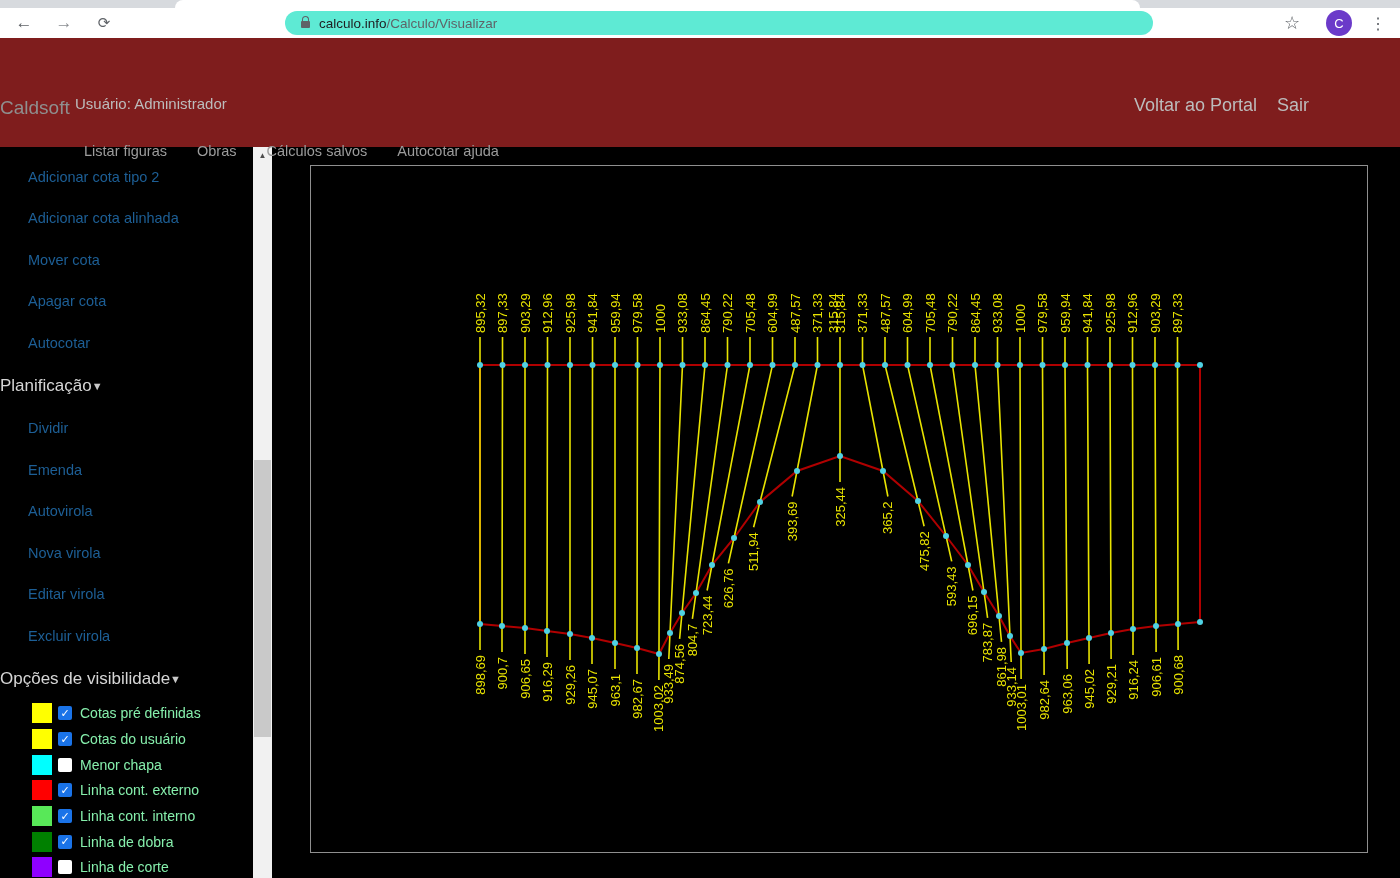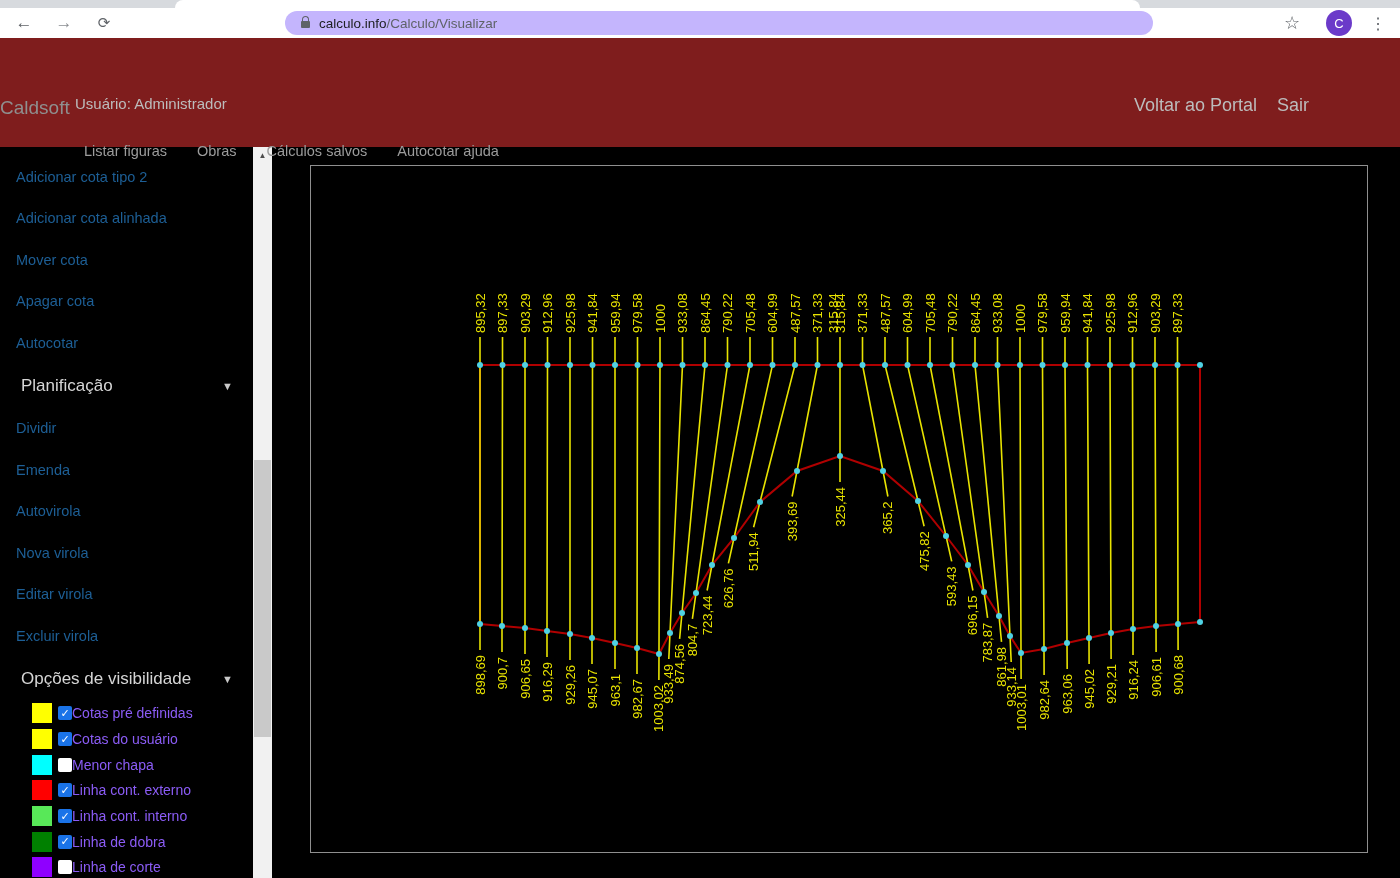--- a/index.html
+++ b/index.html
@@ -8,21 +8,21 @@
 
   
   #tabstrip{position:absolute;left:0;top:0;width:1400px;height:8px;background:#d7dade;z-index:5}
   #active-tab{position:absolute;left:175px;top:0;width:965px;height:8px;background:#fff;border-radius:8px 8px 0 0}
   #toolbar{position:absolute;left:0;top:8px;width:1400px;height:30px;background:#fff;z-index:5}
   .tbtn{position:absolute;top:0;width:32px;height:30px;display:flex;align-items:center;justify-content:center;
         color:#5f6368;font-size:17px;cursor:pointer}
   #btn-back{left:8px}
   #btn-forward{left:48px;color:#8a8d91}
   #btn-reload{left:88px;font-size:15px}
-  #omnibox{position:absolute;left:285px;top:3px;width:868px;height:24px;background:#c4b5fd;border-radius:12px;
+  #omnibox{position:absolute;left:285px;top:3px;width:868px;height:24px;background:#5eead4;border-radius:12px;
            display:flex;align-items:center;padding-left:16px;box-sizing:border-box}
   .lock{width:9px;height:7px;background:#5f6368;border-radius:1px;position:relative;margin-right:9px;margin-top:3px}
   .lock:before{content:'';position:absolute;top:-5px;left:1px;width:5px;height:5px;border:1.5px solid #5f6368;
                border-bottom:none;border-radius:4px 4px 0 0}
   .url{font-size:13.5px;white-space:nowrap}
   .url .host{color:#202124}
   .url .path{color:#5f6368}
   #btn-star{left:1276px;font-size:18px}
   #avatar{position:absolute;left:1326px;top:2px;width:26px;height:26px;border-radius:50%;background:#6b3ac9;
           color:#fff;font-size:13px;display:flex;align-items:center;justify-content:center;cursor:pointer}
@@ -34,31 +34,31 @@
   .h-title{position:absolute;left:0;right:0;top:59px;text-align:left;font-size:19px;color:#8f8f8f}
   .h-link{position:absolute;top:57px;font-size:18px;color:#bcbcbc;cursor:pointer}
   #h-portal{left:1134px}
   #h-sair{left:1277px}
   #nav-row{position:absolute;left:84px;top:105px;display:flex;gap:30px}
   .nav-item{font-size:14.5px;color:#9c9c9c;cursor:pointer}
 
   
   #sidebar{position:absolute;left:0;top:147px;width:253px;height:731px;background:#000;z-index:3;overflow:hidden}
   #links-top{margin-top:9px}
-  .side-link{height:41.5px;display:flex;align-items:center;padding-left:16px;font-size:14.5px;color:#1d5f96;cursor:pointer}
-  .side-section{height:44px;display:flex;align-items:center;justify-content:space-between;
-                padding:0 20px 0 21px;font-size:17px;color:#d6d6d6}
+  .side-link{height:41.5px;display:flex;align-items:center;padding-left:28px;font-size:14.5px;color:#1d5f96;cursor:pointer}
+  .side-section{height:44px;display:flex;align-items:center;
+                padding:0 20px 0 0;font-size:17px;color:#d6d6d6}
   .caret{font-size:11px;color:#c9c9c9}
   .vis-row{height:25.7px;display:flex;align-items:center;padding-left:32px}
   .swatch{width:20px;height:20px;flex:0 0 20px}
   .cb{width:14px;height:14px;border-radius:2px;margin-left:6px;display:flex;align-items:center;justify-content:center;
       font-size:11px;line-height:1;cursor:pointer;flex:0 0 14px}
   .cb.checked{background:#1a73e8;color:#fff}
   .cb.unchecked{background:#ffffff}
-  .vis-label{font-size:14px;color:#8b5cf6;white-space:nowrap}
+  .vis-label{font-size:14px;color:#86efac;padding-left:8px;white-space:nowrap}
 
   
   #vscroll{position:absolute;left:253px;top:147px;width:19px;height:731px;background:#f1f1f1;z-index:3}
   .scroll-up{height:17px;display:flex;align-items:center;justify-content:center;font-size:8px;color:#4d4d4d;cursor:pointer}
   .thumb{position:absolute;left:1px;right:1px;top:313px;height:277px;background:#c9c9c9;cursor:pointer}
 
   
   #canvas-frame{position:absolute;left:310px;top:165px;width:1056px;height:686px;border:1px solid #8f8f8f;z-index:1}
   #dwg{position:absolute;left:0;top:0;width:1400px;height:878px;z-index:2;pointer-events:none}
 </style>

